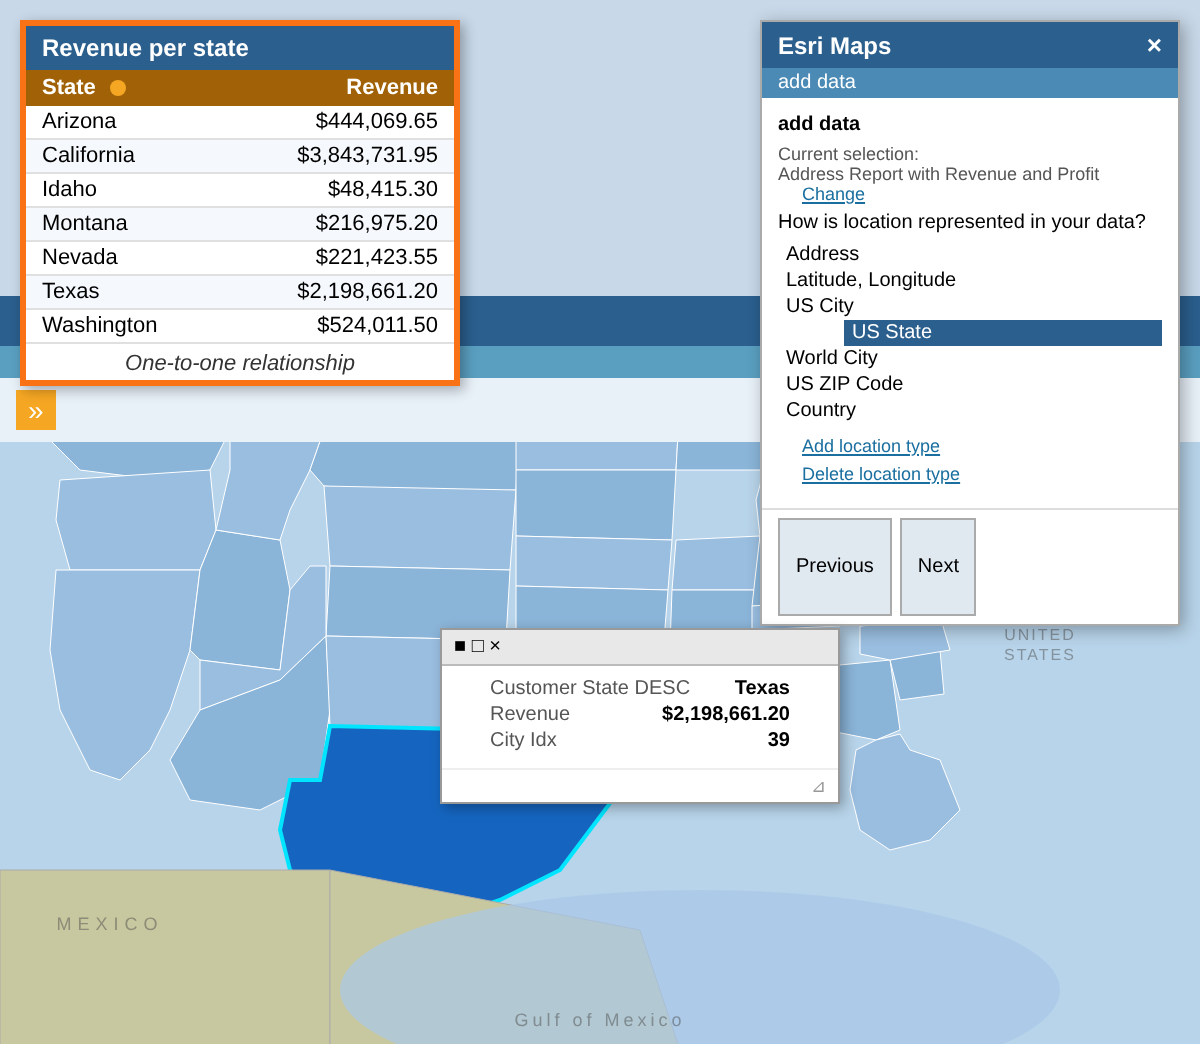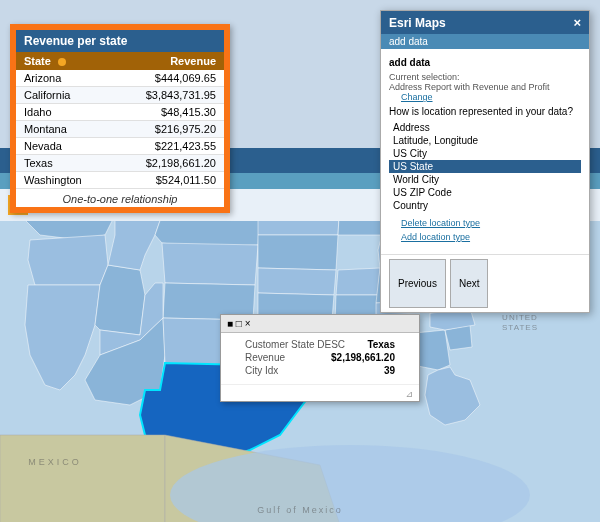--- a/index.html
+++ b/index.html
@@ -9,24 +9,24 @@
       overflow: hidden;
       font-family: Arial, sans-serif;
       font-size: 12px;
       background: #c8d8e8;
       position: relative;
     }
 
     
     .revenue-table-container {
       position: absolute;
-      top: 24px;
+      top: 10px;
       left: 10px;
       background: white;
-      border: 6px solid #f97316;
+      border: 3px solid #f97316;
       box-shadow: 2px 2px 6px rgba(0,0,0,0.3);
       z-index: 10;
       min-width: 220px;
     }
 
     .revenue-table-title {
       background: #2b5f8e;
       color: white;
       font-size: 12px;
       font-weight: bold;
@@ -150,20 +150,21 @@
 
     .location-options li {
       padding: 1px 4px;
       font-size: 10px;
       cursor: pointer;
     }
 
     .location-options li.selected {
       background: #2b5f8e;
       color: white;
+      margin-left: 33px;
     }
 
     .esri-link {
       color: #1a6fa0;
       font-size: 9px;
       text-decoration: underline;
       cursor: pointer;
       display: block;
       margin-bottom: 4px;
       margin-left: 12px;
@@ -456,22 +457,22 @@
     <div class="question">How is location represented in your data?</div>
     <ul class="location-options" id="location-options-list">
     <li>Address</li>
         <li>Latitude, Longitude</li>
         <li>US City</li>
         <li class="selected">US State</li>
         <li>World City</li>
         <li>US ZIP Code</li>
         <li>Country</li>
       </ul>
+    <a class="esri-link">Add location type</a>
     <a class="esri-link">Delete location type</a>
-    <a class="esri-link">Add location type</a>
   </div>
   <div class="esri-dialog-footer">
     <button class="esri-btn">Previous</button>
     <button class="esri-btn">Next</button>
   </div>
 </div>
 
 <div class="map-popup">
   <div class="map-popup-header">
     <span>■ □ ×</span>

